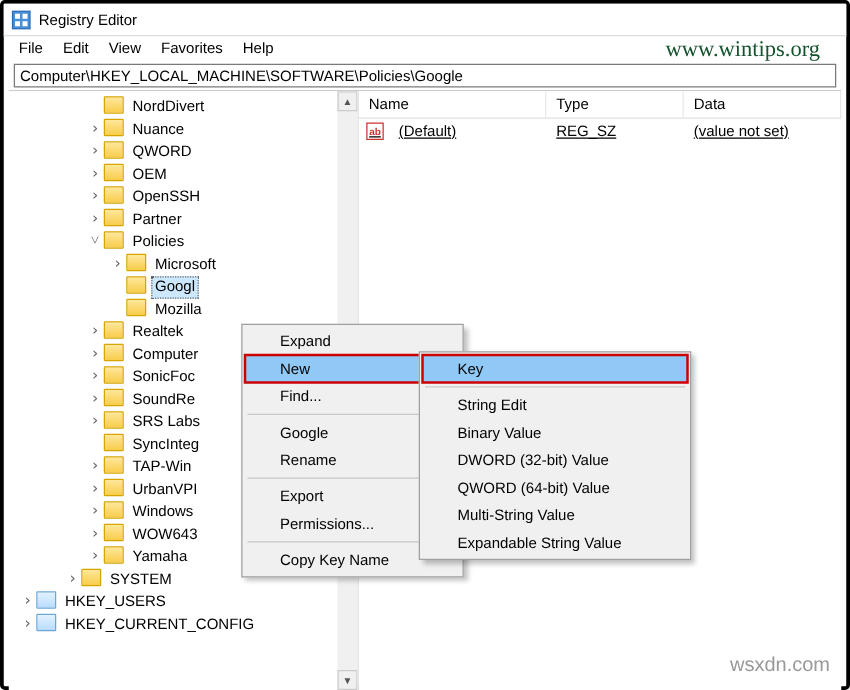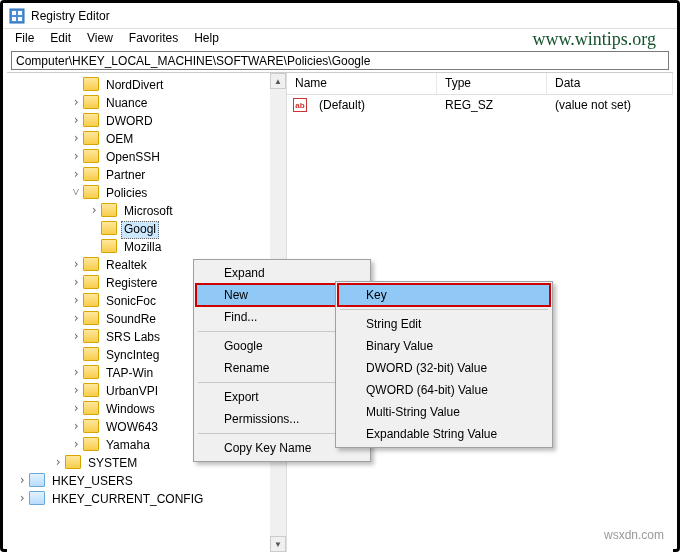--- a/index.html
+++ b/index.html
@@ -1,38 +1,38 @@
 <!DOCTYPE html>
 <html><head>
 <meta charset="utf-8">
 <style>
 * { margin: 0; padding: 0; box-sizing: border-box; font-family: "Segoe UI", Tahoma, sans-serif; font-size: 12px; }
 body { width: 680px; height: 552px; background: #fff; position: relative; overflow: hidden; }
 .frame { position: absolute; inset: 0; border: 3px solid #000; border-radius: 4px; }
 .watermark1 { position: absolute; top: 5px; right: 24px; font-size: 18px; color: #14532d; pointer-events: none; font-family: Georgia, serif; z-index: 100; margin-top: 24px; }
-.watermark2 { position: absolute; bottom: 10px; right: 16px; font-size: 12px; color: #999; pointer-events: none; z-index: 100; }
+.watermark2 { position: absolute; bottom: 10px; right: 16px; font-size: 16px; color: #999; pointer-events: none; z-index: 100; }
 .titlebar { display: flex; align-items: center; height: 26px; padding: 0 6px; background: #fff; border-bottom: 1px solid #ddd; }
 .titlebar .icon { width: 16px; height: 16px; margin-right: 6px; }
 .menubar { display: flex; height: 20px; padding: 0 4px; }
 .menubar .menu-item { padding: 2px 8px; cursor: default; }
 .addressbar { border: 1px solid #7a7a7a; margin: 2px 8px; padding: 2px 4px; font-size: 12px; height: 19px; line-height: 15px; }
 .content { display: flex; height: 480px; margin: 0 4px; border-top: 1px solid #ccc; }
 .tree-pane { width: 280px; border-right: 1px solid #ddd; overflow: hidden; position: relative; background: #fff; }
 .tree { padding: 4px 0; }
 .tree-row { display: flex; height: 18px; white-space: nowrap; cursor: default; }
 .tree-row .exp { width: 14px; text-align: center; color: #666; font-size: 12px; display: inline-block; font-family: monospace; }
 .tree-row .folder { width: 16px; height: 14px; margin-right: 4px; background: linear-gradient(#ffe79c, #f7cd4b); border: 1px solid #d7a500; border-radius: 1px; position: relative; }
 .tree-row .folder.root { background: linear-gradient(#e3f2ff, #b8dcff); border-color: #6ba8d8; }
 .tree-row .label { padding: 1px 3px; }
 .tree-row.selected .label { background: #cce8ff; border: 1px dotted #666; padding: 0 2px; }
 .list-pane { flex: 1; background: #fff; }
 .list-pane .header { display: flex; border-bottom: 1px solid #e0e0e0; height: 22px; }
 .list-pane .header .col { padding: 3px 8px; border-right: 1px solid #e8e8e8; }
 .col-name { width: 150px; } .col-type { width: 110px; } .col-data { flex: 1; }
-.list-row { display: flex; height: 20px; align-items: center; }
+.list-row { display: flex; height: 20px; align-items: center; text-decoration: underline; }
 .list-row .cell { padding: 2px 8px; }
 .list-row .val-icon { width: 14px; height: 14px; margin: 0 4px 0 6px; background: #fff; border: 1px solid #cc3333; color: #cc3333; font-size: 8px; font-weight: bold; display: flex; align-items: center; justify-content: center; }
 .scrollbar-v { position: absolute; right: 0; top: 0; bottom: 0; width: 16px; background: #f0f0f0; }
 .scrollbar-v .btn { height: 16px; background: #f0f0f0; border: 1px solid #ccc; display: flex; align-items: center; justify-content: center; color: #555; font-size: 8px; }
 .scrollbar-v .thumb { position: absolute; left: 1px; right: 1px; background: #c8c8c8; border-radius: 2px; }
 .scrollbar-v .btn.down { position: absolute; bottom: 0; left: 0; right: 0; }
 .ctx-menu { position: absolute; background: #f0f0f0; border: 1px solid #a0a0a0; box-shadow: 3px 3px 4px rgba(0,0,0,.25); padding: 2px; z-index: 50; }
 .ctx-item { height: 22px; display: flex; align-items: center; padding: 0 20px 0 28px; cursor: default; position: relative; }
 .ctx-item:hover, .ctx-item.hl { background: #90c8f6; }
 .ctx-sep { border-top: 1px solid #c8c8c8; margin: 3px 2px; }
@@ -76,21 +76,21 @@
             <span class="label">NordDivert</span>
           </div>
           <div class="tree-row" style="padding-left: 62px;">
             <span class="exp">›</span>
             <span class="folder"></span>
             <span class="label">Nuance</span>
           </div>
           <div class="tree-row" style="padding-left: 62px;">
             <span class="exp">›</span>
             <span class="folder"></span>
-            <span class="label">DWORD</span>
+            <span class="label">QWORD</span>
           </div>
           <div class="tree-row" style="padding-left: 62px;">
             <span class="exp">›</span>
             <span class="folder"></span>
             <span class="label">OEM</span>
           </div>
           <div class="tree-row" style="padding-left: 62px;">
             <span class="exp">›</span>
             <span class="folder"></span>
             <span class="label">OpenSSH</span>
@@ -121,21 +121,21 @@
             <span class="label">Mozilla</span>
           </div>
           <div class="tree-row" style="padding-left: 62px;">
             <span class="exp">›</span>
             <span class="folder"></span>
             <span class="label">Realtek</span>
           </div>
           <div class="tree-row" style="padding-left: 62px;">
             <span class="exp">›</span>
             <span class="folder"></span>
-            <span class="label">Registere</span>
+            <span class="label">Computer</span>
           </div>
           <div class="tree-row" style="padding-left: 62px;">
             <span class="exp">›</span>
             <span class="folder"></span>
             <span class="label">SonicFoc</span>
           </div>
           <div class="tree-row" style="padding-left: 62px;">
             <span class="exp">›</span>
             <span class="folder"></span>
             <span class="label">SoundRe</span>

